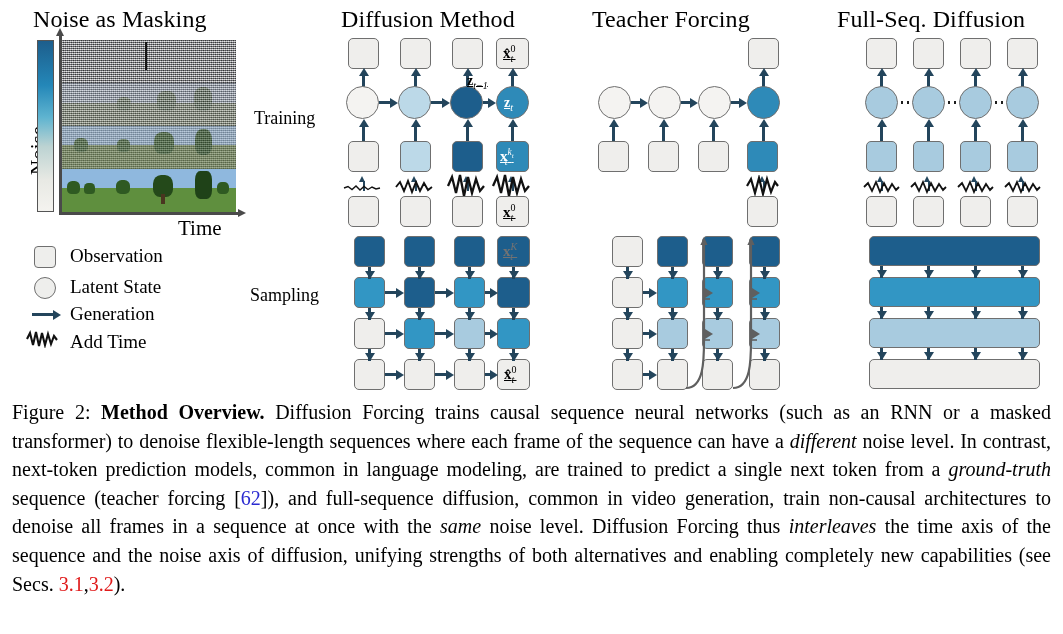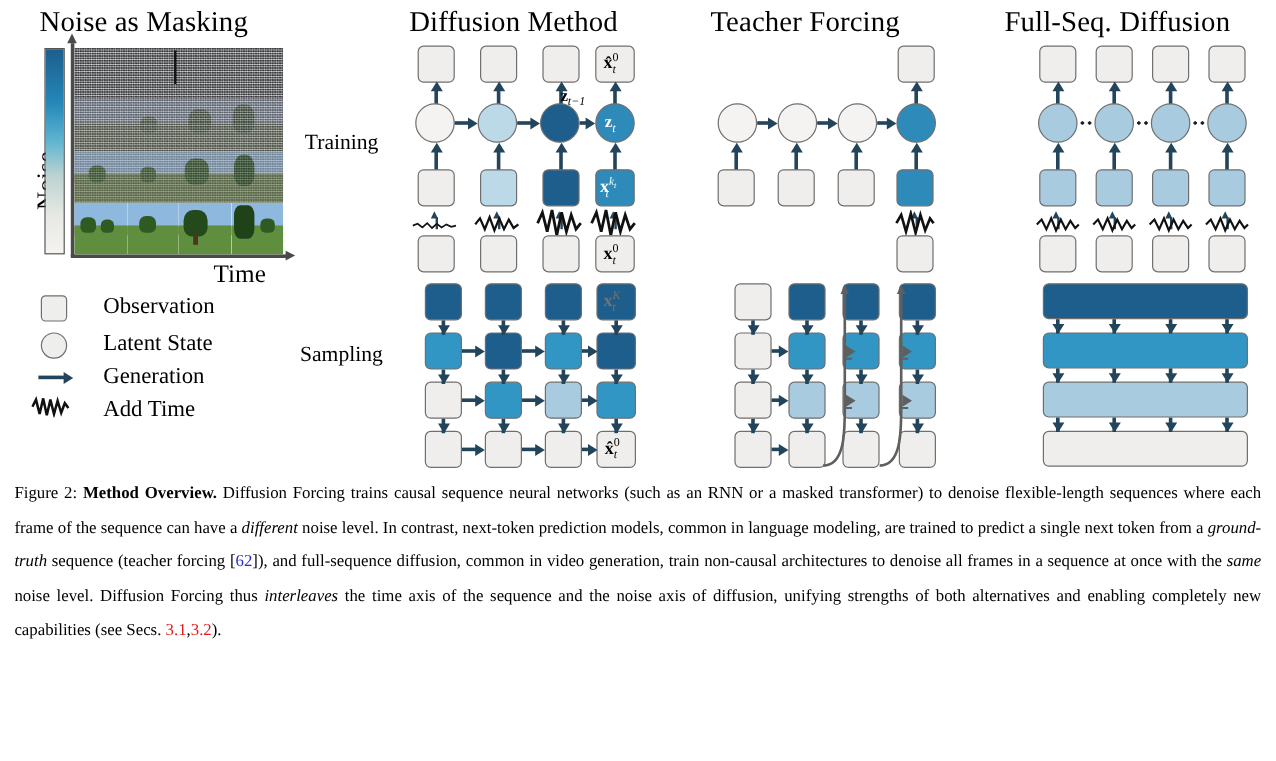--- a/index.html
+++ b/index.html
@@ -6,21 +6,21 @@
   body{width:1063px;height:634px;font-family:"Liberation Serif",serif;color:#000;overflow:hidden;}
   .page{position:relative;width:1063px;height:634px;}
 
   
   .col-title{position:absolute;font-size:24px;letter-spacing:.1px;white-space:nowrap;}
   .row-label{position:absolute;font-size:18px;white-space:nowrap;}
 
   .sq{position:absolute;border:1.6px solid #6f6f6f;border-radius:5px;box-sizing:border-box;}
   .ci{position:absolute;border:1.6px solid #6f6f6f;border-radius:50%;box-sizing:border-box;}
   .bar{position:absolute;border:1.6px solid #6f6f6f;border-radius:5px;box-sizing:border-box;}
-  .mlab{position:absolute;font-family:"Liberation Serif",serif;white-space:nowrap;line-height:1;}
+  .mlab{position:absolute;font-family:"Liberation Serif",serif;white-space:nowrap;line-height:1;text-decoration:underline;}
 
   .arrow{position:absolute;background:#23455c;}
   .arrow.v{width:3px;}
   .arrow.h{height:3px;}
   .arrow.thin{width:2px;}
   .ahead{position:absolute;width:0;height:0;}
   .ahead.up{border-left:5px solid transparent;border-right:5px solid transparent;border-bottom:8px solid #23455c;}
   .ahead.down{border-left:5px solid transparent;border-right:5px solid transparent;border-top:8px solid #23455c;}
   .ahead.right{border-top:5px solid transparent;border-bottom:5px solid transparent;border-left:8px solid #23455c;}
   .ahead.up.sm{border-left:3.5px solid transparent;border-right:3.5px solid transparent;border-bottom:6px solid #23455c;}
@@ -44,26 +44,26 @@
   .tree{position:absolute;background:#2f5a22;border-radius:40% 40% 35% 35%;}
   .trunk{position:absolute;background:#4a3620;}
   .noisemask{position:absolute;left:0;top:0;right:0;bottom:0;
     background-image:
       repeating-linear-gradient(0deg,rgba(255,255,255,.55) 0 1px,rgba(0,0,0,.35) 1px 2px),
       repeating-linear-gradient(90deg,rgba(240,240,250,.5) 0 1px,rgba(20,20,40,.4) 1px 2px),
       repeating-linear-gradient(45deg,rgba(200,180,220,.35) 0 1px,rgba(40,60,30,.3) 1px 3px);
     background-size:2px 2px,2px 2px,4px 4px;mix-blend-mode:normal;}
 
   
-  .lg-row{position:absolute;font-size:19px;white-space:nowrap;margin-left:16px;}
+  .lg-row{position:absolute;font-size:19px;white-space:nowrap;}
   .lg-sq{position:absolute;border:1.6px solid #6f6f6f;border-radius:4px;background:#eeeeec;box-sizing:border-box;}
   .lg-ci{position:absolute;border:1.6px solid #6f6f6f;border-radius:50%;background:#eeeeec;box-sizing:border-box;}
 
   
-  .caption{position:absolute;left:12px;top:398px;width:1039px;font-size:14px;line-height:28.6px;text-align:justify;text-justify:inter-word;}
+  .caption{position:absolute;left:12px;top:398px;width:1039px;font-size:20px;line-height:28.6px;text-align:justify;text-justify:inter-word;}
   .caption b{font-weight:bold;}
   .caption i{font-style:italic;}
   .cite{color:#2a2ad0;}
   .secref{color:#e01b1b;}
 </style>
 </head>
 <body>
 
 <div class="page">
 

